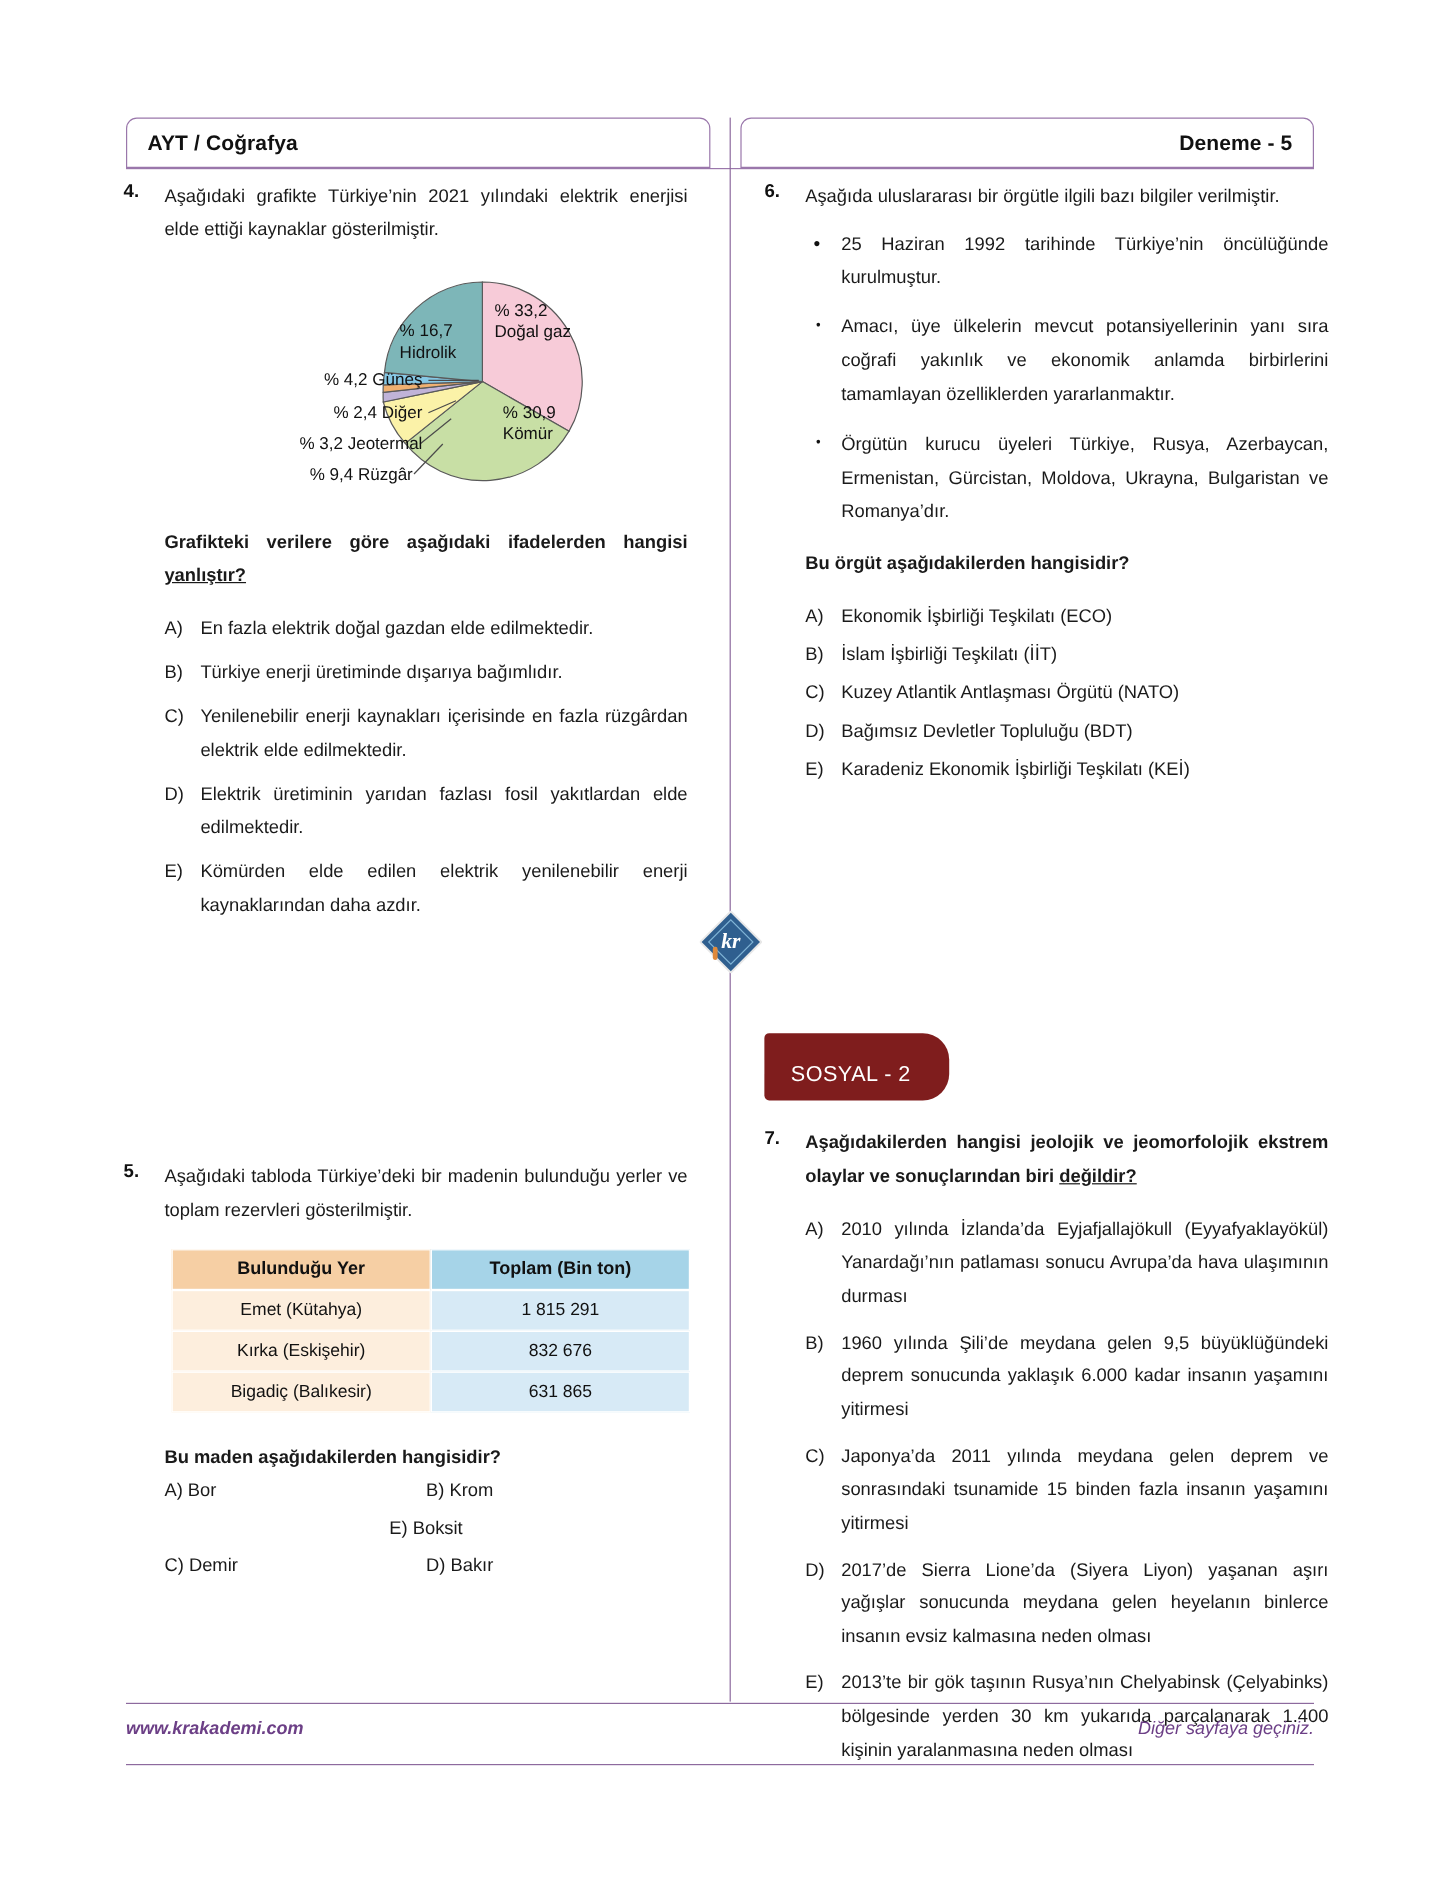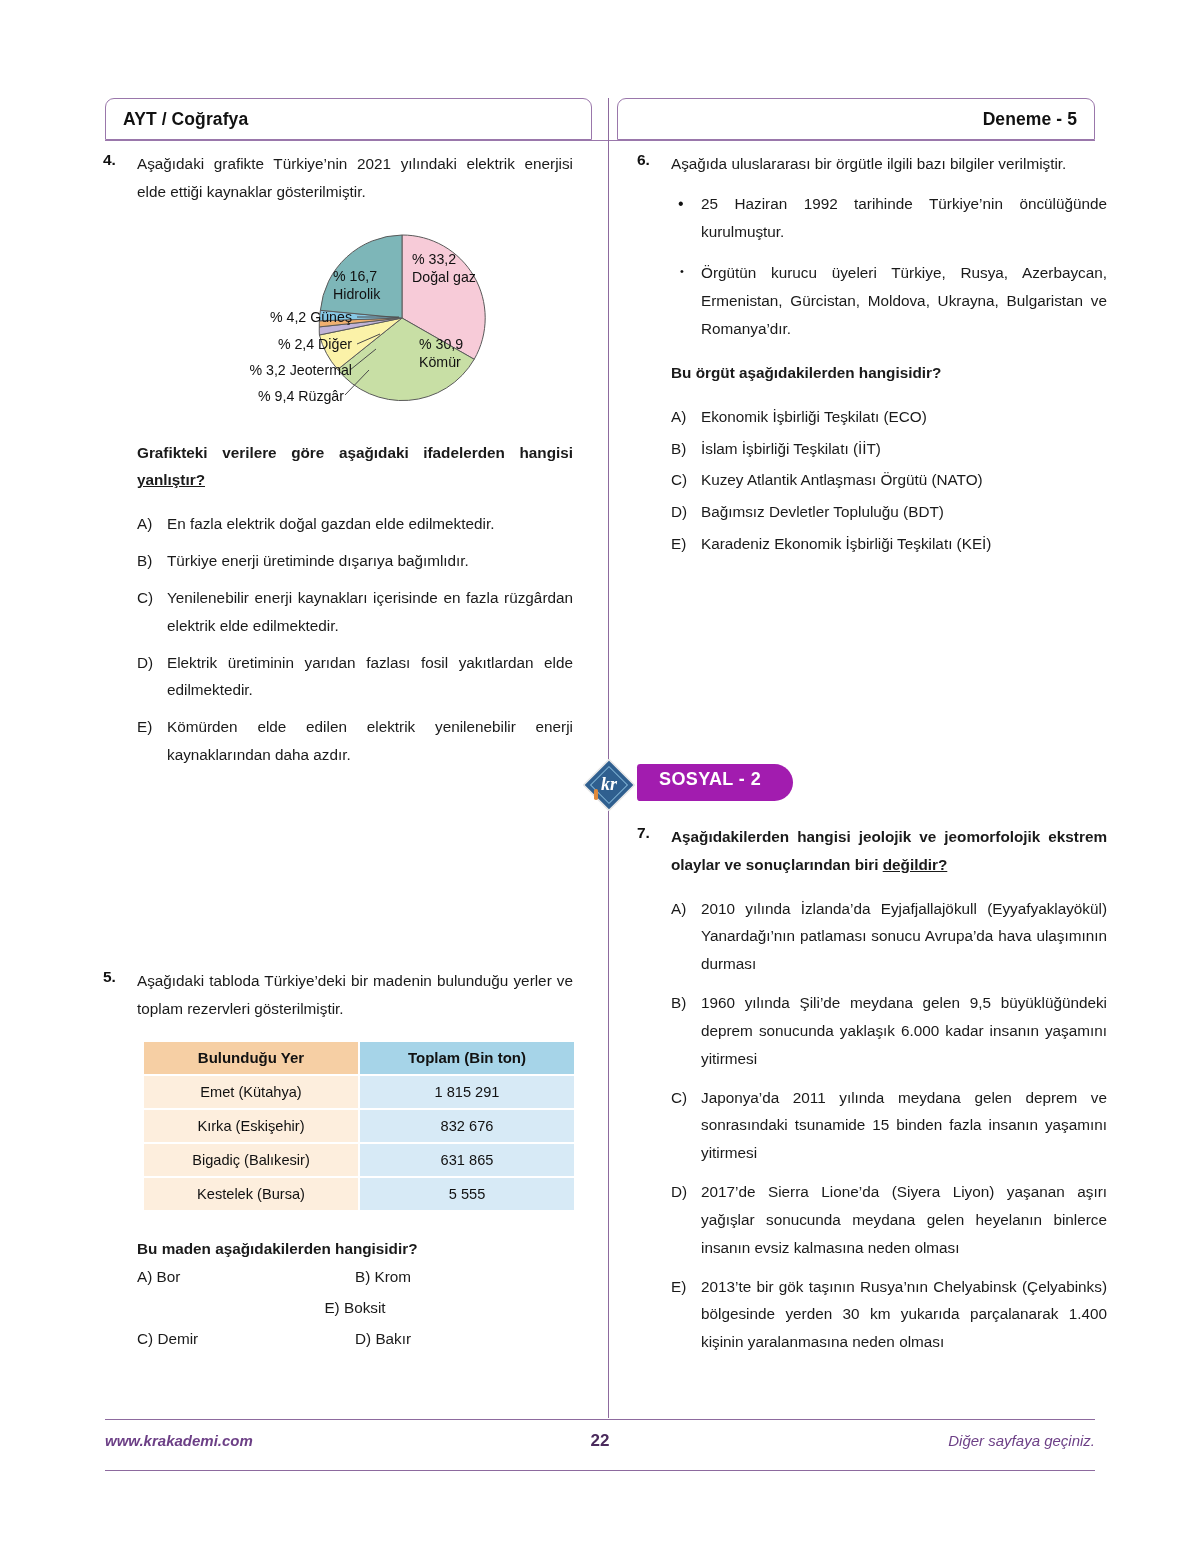--- a/index.html
+++ b/index.html
@@ -142,24 +142,24 @@
   .th-r{background:#a6d4e8;color:#111;}
   .td-l{background:#fdeedd;color:#111;}
   .td-r{background:#d7eaf6;color:#111;}
   .tf-l{background:#f6cfa4;color:#111;font-weight:bold;}
   .tf-r{background:#a6d4e8;color:#111;font-weight:bold;}
   .tbl .wcol{width:216px;}
 
   
   .badge{
     display:inline-block;
-    background:#a21caf;
+    background:#7f1d1d;
     color:#fff;
-    font-size:18px;font-weight:bold;letter-spacing:.4px;
-    padding:5px 32px 11px 22px;
+    font-size:18px;font-weight:normal;letter-spacing:.4px;
+    padding:24px 32px 11px 22px;
     border-radius:4px 22px 22px 4px;
     margin-bottom:22px;
   }
 
   
   .logo{
     position:absolute;left:583px;top:759px;width:52px;height:52px;
   }
 
   
@@ -302,24 +302,20 @@
             <td class="td-r">1 815 291</td>
           </tr>
           <tr>
             <td class="td-l">Kırka (Eskişehir)</td>
             <td class="td-r">832 676</td>
           </tr>
           <tr>
             <td class="td-l">Bigadiç (Balıkesir)</td>
             <td class="td-r">631 865</td>
           </tr>
-          <tr>
-            <td class="td-l">Kestelek (Bursa)</td>
-            <td class="td-r">5 555</td>
-          </tr>
         </tbody>
       </table>
 
       <div class="q-body">
         <div class="prompt" style="margin-top:24px;">Bu maden aşağıdakilerden hangisidir?</div>
 
         <div class="opts-grid">
           <div class="row2">
             <div class="cell">
               <span>A)</span>
@@ -355,20 +351,21 @@
 
     <div class="q">
       <div class="q-head">
         <div class="q-num">6.</div>
         <div class="q-stem">Aşağıda uluslararası bir örgütle ilgili bazı bilgiler verilmiştir.</div>
       </div>
 
       <div class="q-body">
         <ul class="bullets">
           <li>25 Haziran 1992 tarihinde Türkiye’nin öncülüğünde kurulmuştur.</li>
+          <li class="small-dot">Amacı, üye ülkelerin mevcut potansiyellerinin yanı sıra coğrafi yakınlık ve ekonomik anlamda birbirlerini tamamlayan özelliklerden yararlanmaktır.</li>
           <li class="small-dot">Örgütün kurucu üyeleri Türkiye, Rusya, Azerbaycan, Ermenistan, Gürcistan, Moldova, Ukrayna, Bulgaristan ve Romanya’dır.</li>
         </ul>
 
         <div class="prompt">Bu örgüt aşağıdakilerden hangisidir?</div>
 
         <div class="opts">
           <div class="opt" style="margin-bottom:4px;">
             <span class="opt-letter">A)</span>
             <span class="opt-text">Ekonomik İşbirliği Teşkilatı (ECO)</span>
           </div>
@@ -434,16 +431,15 @@
   <svg class="logo" viewBox="0 0 52 52">
     <rect x="8" y="8" width="36" height="36" transform="rotate(45 26 26)" fill="#2f5f8f" stroke="#e8e8e8" stroke-width="1.6"></rect>
     <rect x="13" y="13" width="26" height="26" transform="rotate(45 26 26)" fill="none" stroke="#7fb3d5" stroke-width="1"></rect>
     <text x="26" y="31" font-family="'Liberation Serif', serif" font-size="18" font-style="italic" font-weight="bold" fill="#ffffff" text-anchor="middle">kr</text>
     <rect x="11" y="30" width="4" height="11" rx="1.8" fill="#e08a3c"></rect>
   </svg>
 
   <div class="f-top"></div>
   <div class="f-bot"></div>
   <div class="f-site">www.krakademi.com</div>
-  <div class="f-page">22</div>
   <div class="f-next">Diğer sayfaya geçiniz.</div>
 
 </div>
 
 </body></html>

